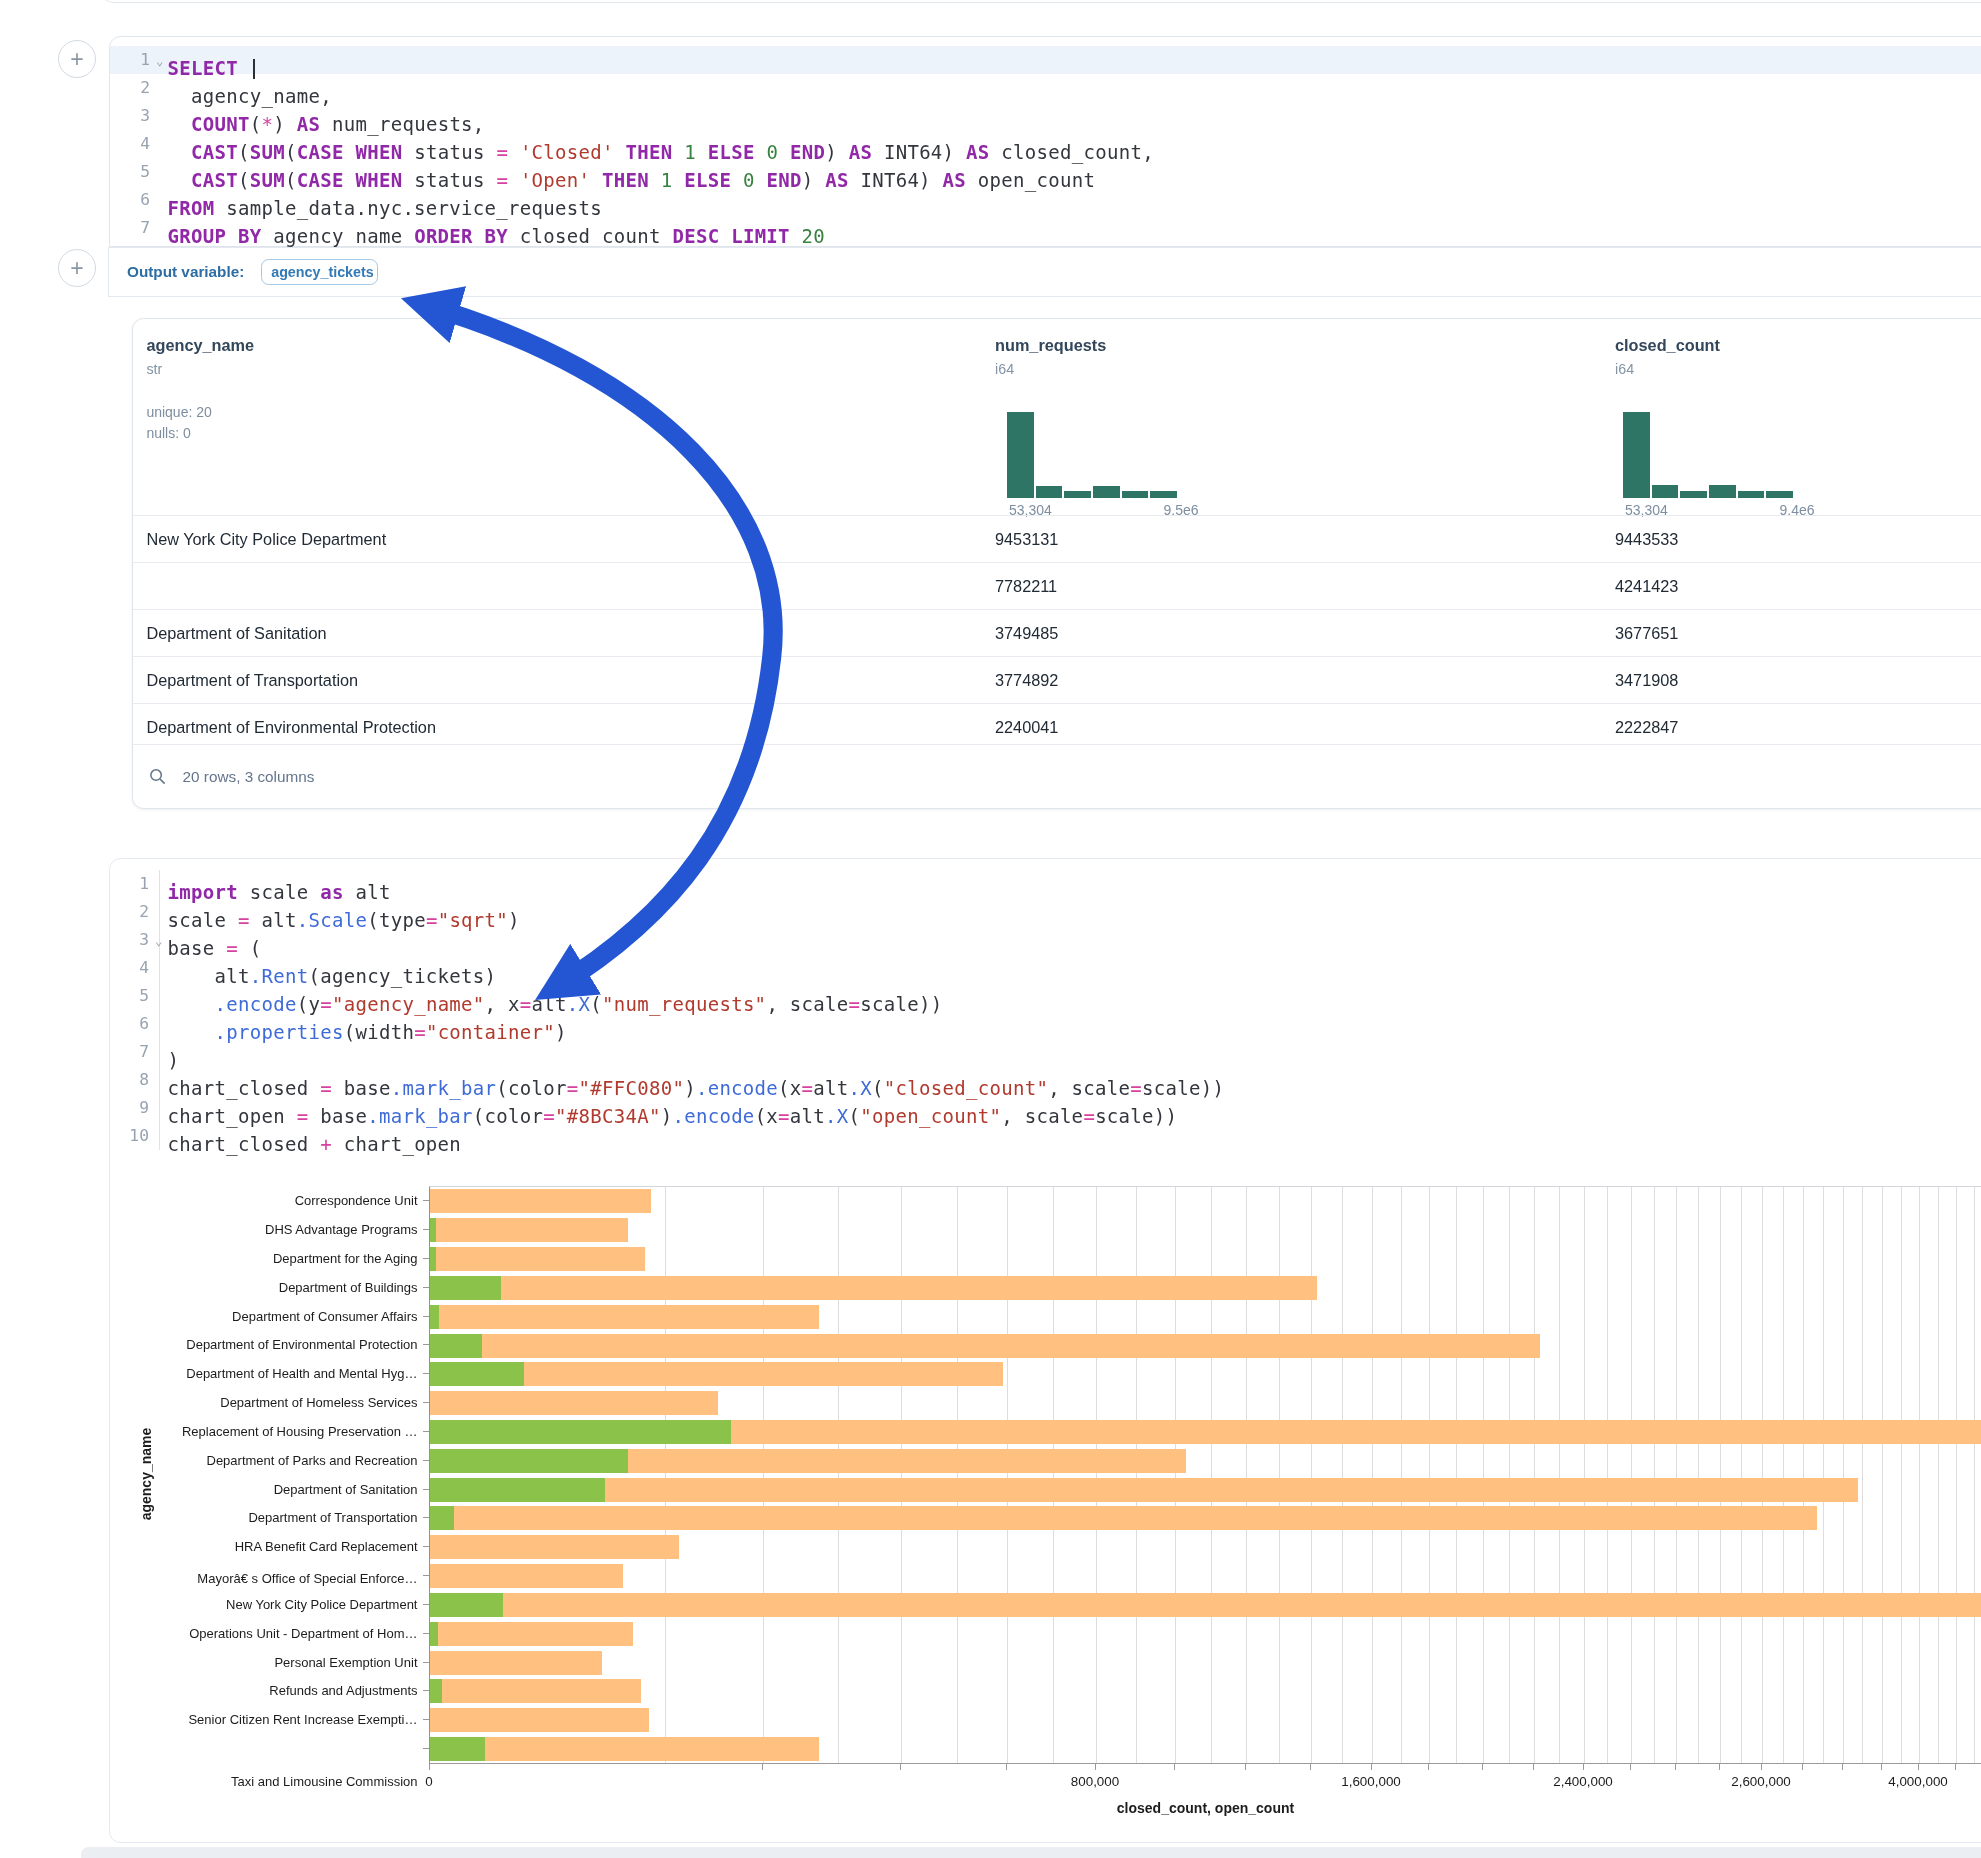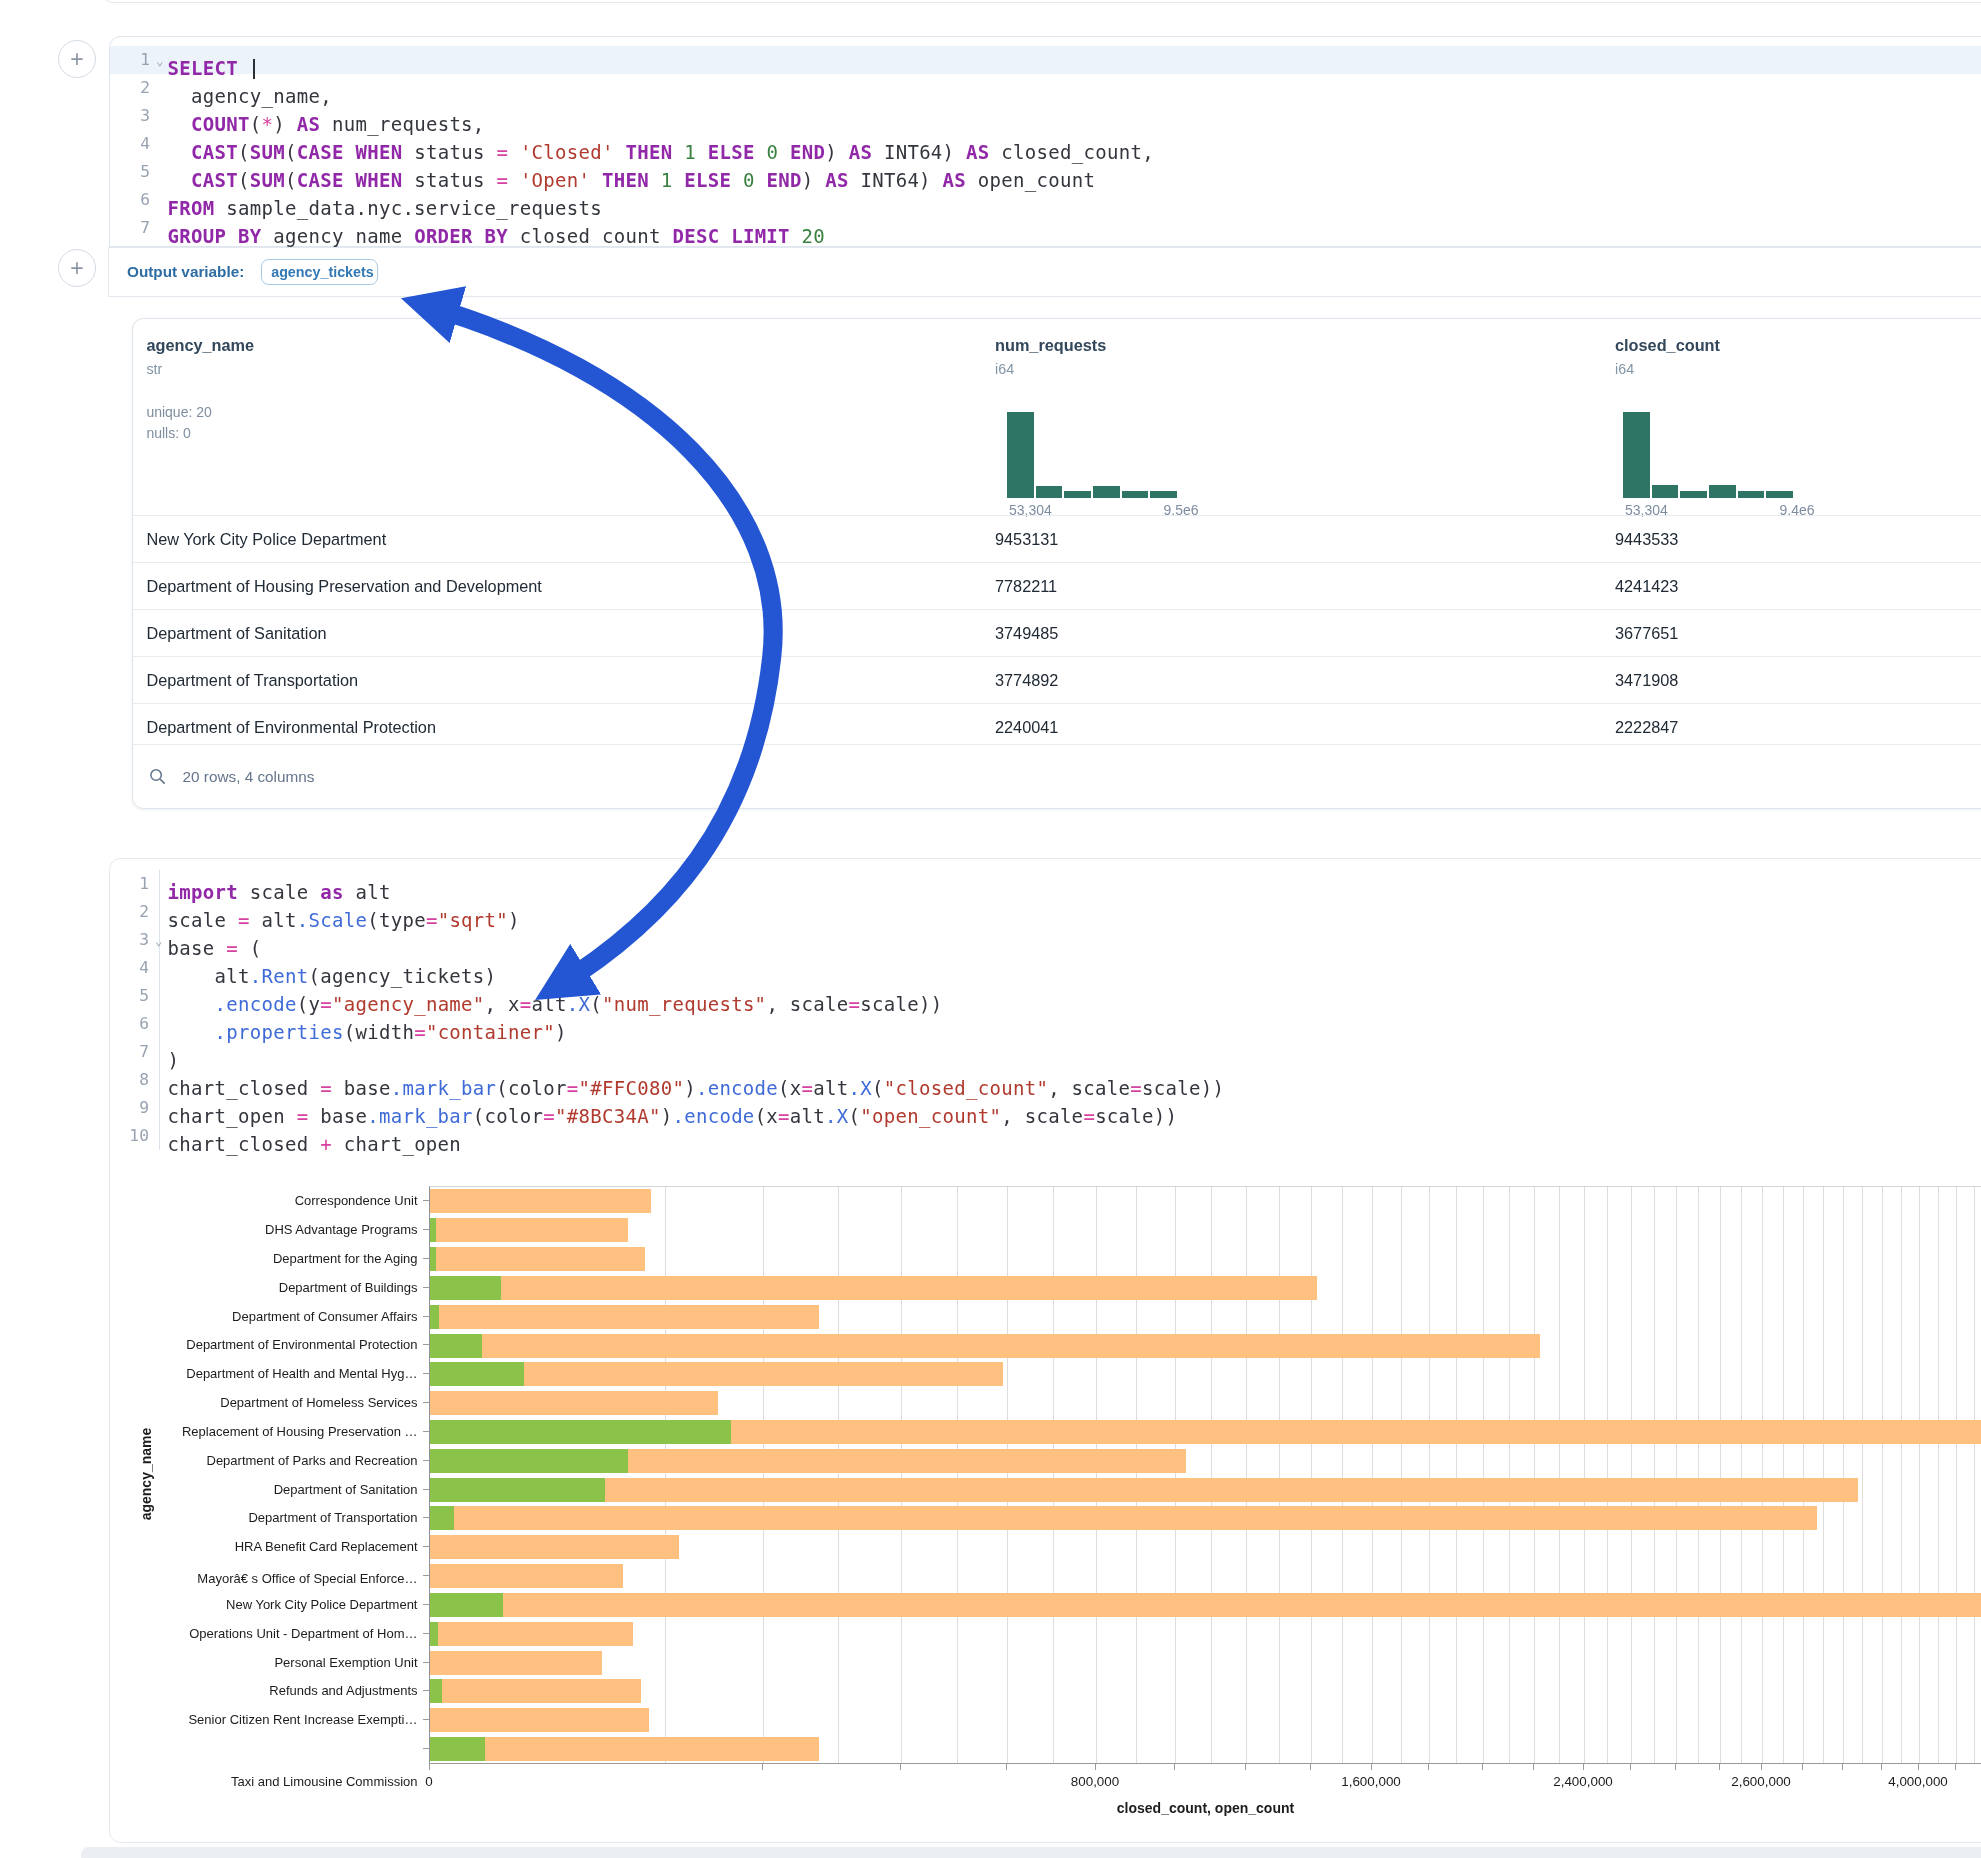--- a/index.html
+++ b/index.html
@@ -149,21 +149,20 @@
       <span class="hmin">53,304</span>
       <span class="hmax">9.4e6</span>
     </div>
     <div id="table-rows">
         <div class="t-row">
           <span class="t-c0">New York City Police Department</span>
           <span class="t-c1">9453131</span>
           <span class="t-c2">9443533</span>
         </div>
         <div class="t-row">
-          <span class="t-c0">Department of Housing Preservation and Development</span>
           <span class="t-c1">7782211</span>
           <span class="t-c2">4241423</span>
         </div>
         <div class="t-row">
           <span class="t-c0">Department of Sanitation</span>
           <span class="t-c1">3749485</span>
           <span class="t-c2">3677651</span>
         </div>
         <div class="t-row">
           <span class="t-c0">Department of Transportation</span>
@@ -174,21 +173,21 @@
           <span class="t-c0">Department of Environmental Protection</span>
           <span class="t-c1">2240041</span>
           <span class="t-c2">2222847</span>
         </div>
       </div>
     <div class="t-footer">
       <svg width="19" height="19" viewBox="0 0 20 20">
         <circle cx="8.5" cy="8.5" r="5.5" fill="none" stroke="#64748b" stroke-width="1.6"></circle>
         <line x1="12.8" y1="12.8" x2="17.5" y2="17.5" stroke="#64748b" stroke-width="1.6"></line>
       </svg>
-      <span>20 rows, 4 columns</span>
+      <span>20 rows, 3 columns</span>
     </div>
   </div>
 
   <div class="card py-card">
     <div id="py-code" class="code-block py" style="top:10.5px;">
         <div class="crow"><div class="gut">1</div><div class="ctext"><span class="tk-kw">import</span><span class="tk-pl"> scale </span><span class="tk-kw">as</span><span class="tk-pl"> alt</span></div></div>
         <div class="crow"><div class="gut">2</div><div class="ctext"><span class="tk-pl">scale </span><span class="tk-op">=</span><span class="tk-pl"> alt</span><span class="tk-fn">.Scale</span><span class="tk-pl">(type</span><span class="tk-op">=</span><span class="tk-str">"sqrt"</span><span class="tk-pl">)</span></div></div>
         <div class="crow"><div class="gut">3<span class="chev">⌄</span></div><div class="ctext"><span class="tk-pl">base </span><span class="tk-op">=</span><span class="tk-pl"> (</span></div></div>
         <div class="crow"><div class="gut">4</div><div class="ctext"><span class="tk-pl">    alt</span><span class="tk-fn">.Rent</span><span class="tk-pl">(agency_tickets)</span></div></div>
         <div class="crow"><div class="gut">5</div><div class="ctext"><span class="tk-pl">    </span><span class="tk-fn">.encode</span><span class="tk-pl">(y</span><span class="tk-op">=</span><span class="tk-str">"agency_name"</span><span class="tk-pl">, x</span><span class="tk-op">=</span><span class="tk-pl">alt</span><span class="tk-fn">.X</span><span class="tk-pl">(</span><span class="tk-str">"num_requests"</span><span class="tk-pl">, scale</span><span class="tk-op">=</span><span class="tk-pl">scale))</span></div></div>

